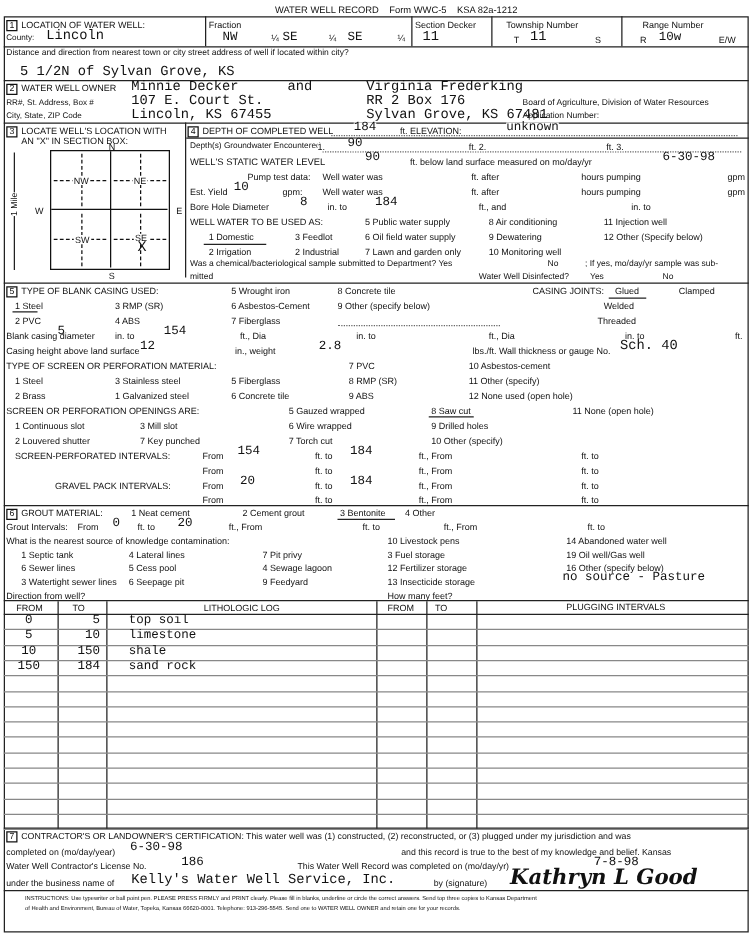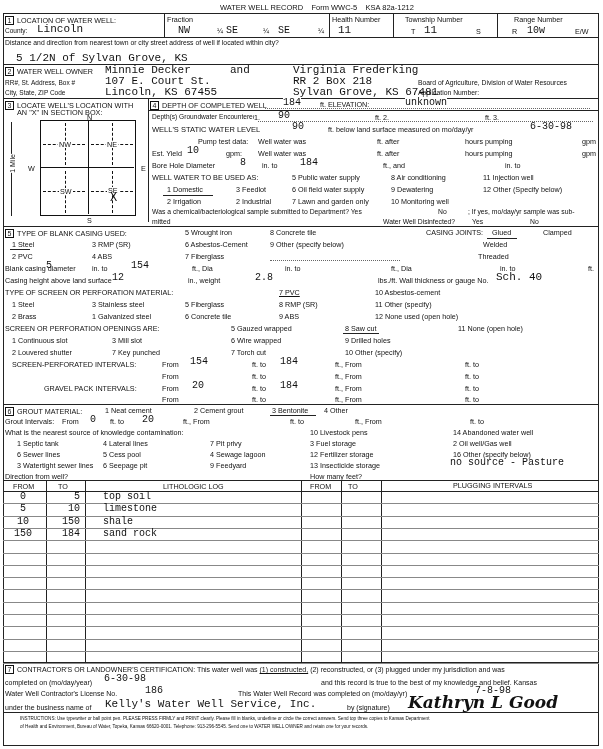--- a/index.html
+++ b/index.html
@@ -4,21 +4,21 @@
 <style>
 *{box-sizing:border-box;margin:0;padding:0}
 body{width:603px;height:749px;background:#fff;position:relative;overflow:hidden;font-family:"Liberation Sans",sans-serif;font-size:7.2px;color:#111}
 .a{position:absolute;white-space:nowrap;line-height:1}
 .tw{font-family:"Liberation Mono",monospace;font-size:11px;color:#111}
 .tws{font-family:"Liberation Mono",monospace;font-size:10px;color:#111}
 .hl{position:absolute;height:0;border-top:1px solid #222}
 .vl{position:absolute;width:0;border-left:1px solid #222}
 .dl{position:absolute;height:0;border-top:1px dotted #666}
 .num{display:inline-block;border:1px solid #111;width:9px;height:9px;text-align:center;font-size:7px;line-height:8px;margin-right:3px}
-.ul{text-decoration:underline}
+.ul{}
 .sig{font-family:"DejaVu Serif",serif;font-style:italic;font-size:17px;font-weight:bold}
 </style>
 </head>
 <body>
 
 <div class="a" style="left:220px;top:4px;font-size:7.5px"><span>WATER WELL RECORD</span>&nbsp;&nbsp;&nbsp;&nbsp;<span>Form WWC-5</span>&nbsp;&nbsp;&nbsp;&nbsp;<span>KSA 82a-1212</span></div>
 
 <div style="position:absolute;left:3px;top:13px;width:596px;height:733px;border:1px solid #222"></div>
 
 <div class="a" style="left:5px;top:16px"><span class="num">1</span><span>LOCATION OF WATER WELL:</span></div>
@@ -28,21 +28,21 @@
 <div class="vl" style="left:497px;top:13px;height:24px"></div>
 <div class="a" style="left:5px;top:28px;font-size:6.5px">County:</div>
 <div class="a tw" style="left:37px;top:24px">Lincoln</div>
 <div class="a" style="left:167px;top:16px">Fraction</div>
 <div class="a tw" style="left:178px;top:26px;font-size:10px">NW</div>
 <div class="a" style="left:217px;top:27px">¼</div>
 <div class="a tw" style="left:226px;top:26px;font-size:10px">SE</div>
 <div class="a" style="left:263px;top:27px">¼</div>
 <div class="a tw" style="left:278px;top:26px;font-size:10px">SE</div>
 <div class="a" style="left:318px;top:27px">¼</div>
-<div class="a" style="left:332px;top:16px">Health Number</div>
+<div class="a" style="left:332px;top:16px">Section Decker</div>
 <div class="a tw" style="left:338px;top:25px">11</div>
 <div class="a" style="left:405px;top:16px">Township Number</div>
 <div class="a" style="left:411px;top:28px">T</div>
 <div class="a tw" style="left:424px;top:25px">11</div>
 <div class="a" style="left:476px;top:28px">S</div>
 <div class="a" style="left:514px;top:16px">Range Number</div>
 <div class="a" style="left:512px;top:28px">R</div>
 <div class="a tw" style="left:527px;top:26px;font-size:10px">10w</div>
 <div class="a" style="left:575px;top:28px">E/W</div>
 <div class="hl" style="left:3px;top:37px;width:596px"></div>
@@ -50,21 +50,21 @@
 <div class="a tw" style="left:16px;top:53px">5 1/2N of Sylvan Grove, KS</div>
 <div class="hl" style="left:3px;top:64px;width:596px"></div>
 
 <div class="a" style="left:5px;top:67px"><span class="num">2</span><span>WATER WELL OWNER</span></div>
 <div class="a" style="left:5px;top:80px;font-size:6.5px">RR#, St. Address, Box #</div>
 <div class="a" style="left:5px;top:90px;font-size:6.5px">City, State, ZIP Code</div>
 <div class="a tw" style="left:105px;top:65px">Minnie Decker</div>
 <div class="a tw" style="left:230px;top:65px">and</div>
 <div class="a tw" style="left:293px;top:65px">Virginia Frederking</div>
 <div class="a tw" style="left:105px;top:76px">107 E. Court St.</div>
-<div class="a tw" style="left:293px;top:76px">RR 2 Box 218</div>
+<div class="a tw" style="left:293px;top:76px">RR 2 Box 176</div>
 <div class="a tw" style="left:105px;top:87px">Lincoln, KS 67455</div>
 <div class="a tw" style="left:293px;top:87px">Sylvan Grove, KS 67481</div>
 <div class="a" style="left:418px;top:80px;font-size:6.8px">Board of Agriculture, Division of Water Resources</div>
 <div class="a" style="left:418px;top:90px;font-size:6.8px">Application Number:</div>
 <div class="hl" style="left:3px;top:98px;width:596px"></div>
 
 <div class="vl" style="left:148px;top:98px;height:124px"></div>
 <div class="a" style="left:5px;top:101px;font-size:7.3px"><span class="num">3</span><span>LOCATE WELL'S LOCATION WITH</span></div>
 <div class="a" style="left:17px;top:109px;font-size:7.3px">AN "X" IN SECTION BOX:</div>
 <div style="position:absolute;left:40px;top:120px;width:96px;height:96px;border:1.5px solid #111">
@@ -268,21 +268,21 @@
 <div class="a" style="left:103px;top:451px">5 Cess pool</div>
 <div class="a" style="left:103px;top:462px">6 Seepage pit</div>
 <div class="a" style="left:210px;top:440px">7 Pit privy</div>
 <div class="a" style="left:210px;top:451px">4 Sewage lagoon</div>
 <div class="a" style="left:210px;top:462px">9 Feedyard</div>
 <div class="a" style="left:310px;top:429px">10 Livestock pens</div>
 <div class="a" style="left:310px;top:440px">3 Fuel storage</div>
 <div class="a" style="left:310px;top:451px">12 Fertilizer storage</div>
 <div class="a" style="left:310px;top:462px">13 Insecticide storage</div>
 <div class="a" style="left:453px;top:429px">14 Abandoned water well</div>
-<div class="a" style="left:453px;top:440px">2 Oil well/Gas well</div>
+<div class="a" style="left:453px;top:440px">19 Oil well/Gas well</div>
 <div class="a" style="left:453px;top:451px">16 Other (specify below)</div>
 <div class="a tws" style="left:450px;top:458px">no source - Pasture</div>
 <div class="a" style="left:5px;top:473px">Direction from well?</div>
 <div class="a" style="left:310px;top:473px">How many feet?</div>
 
 <div style="position:absolute;left:3px;top:480px;width:596px;height:182px;border-top:1px solid #222">
   <div class="vl" style="left:43px;top:0;height:182px"></div>
   <div class="vl" style="left:82px;top:0;height:182px"></div>
   <div class="vl" style="left:298px;top:0;height:182px"></div>
   <div class="vl" style="left:338px;top:0;height:182px"></div>

